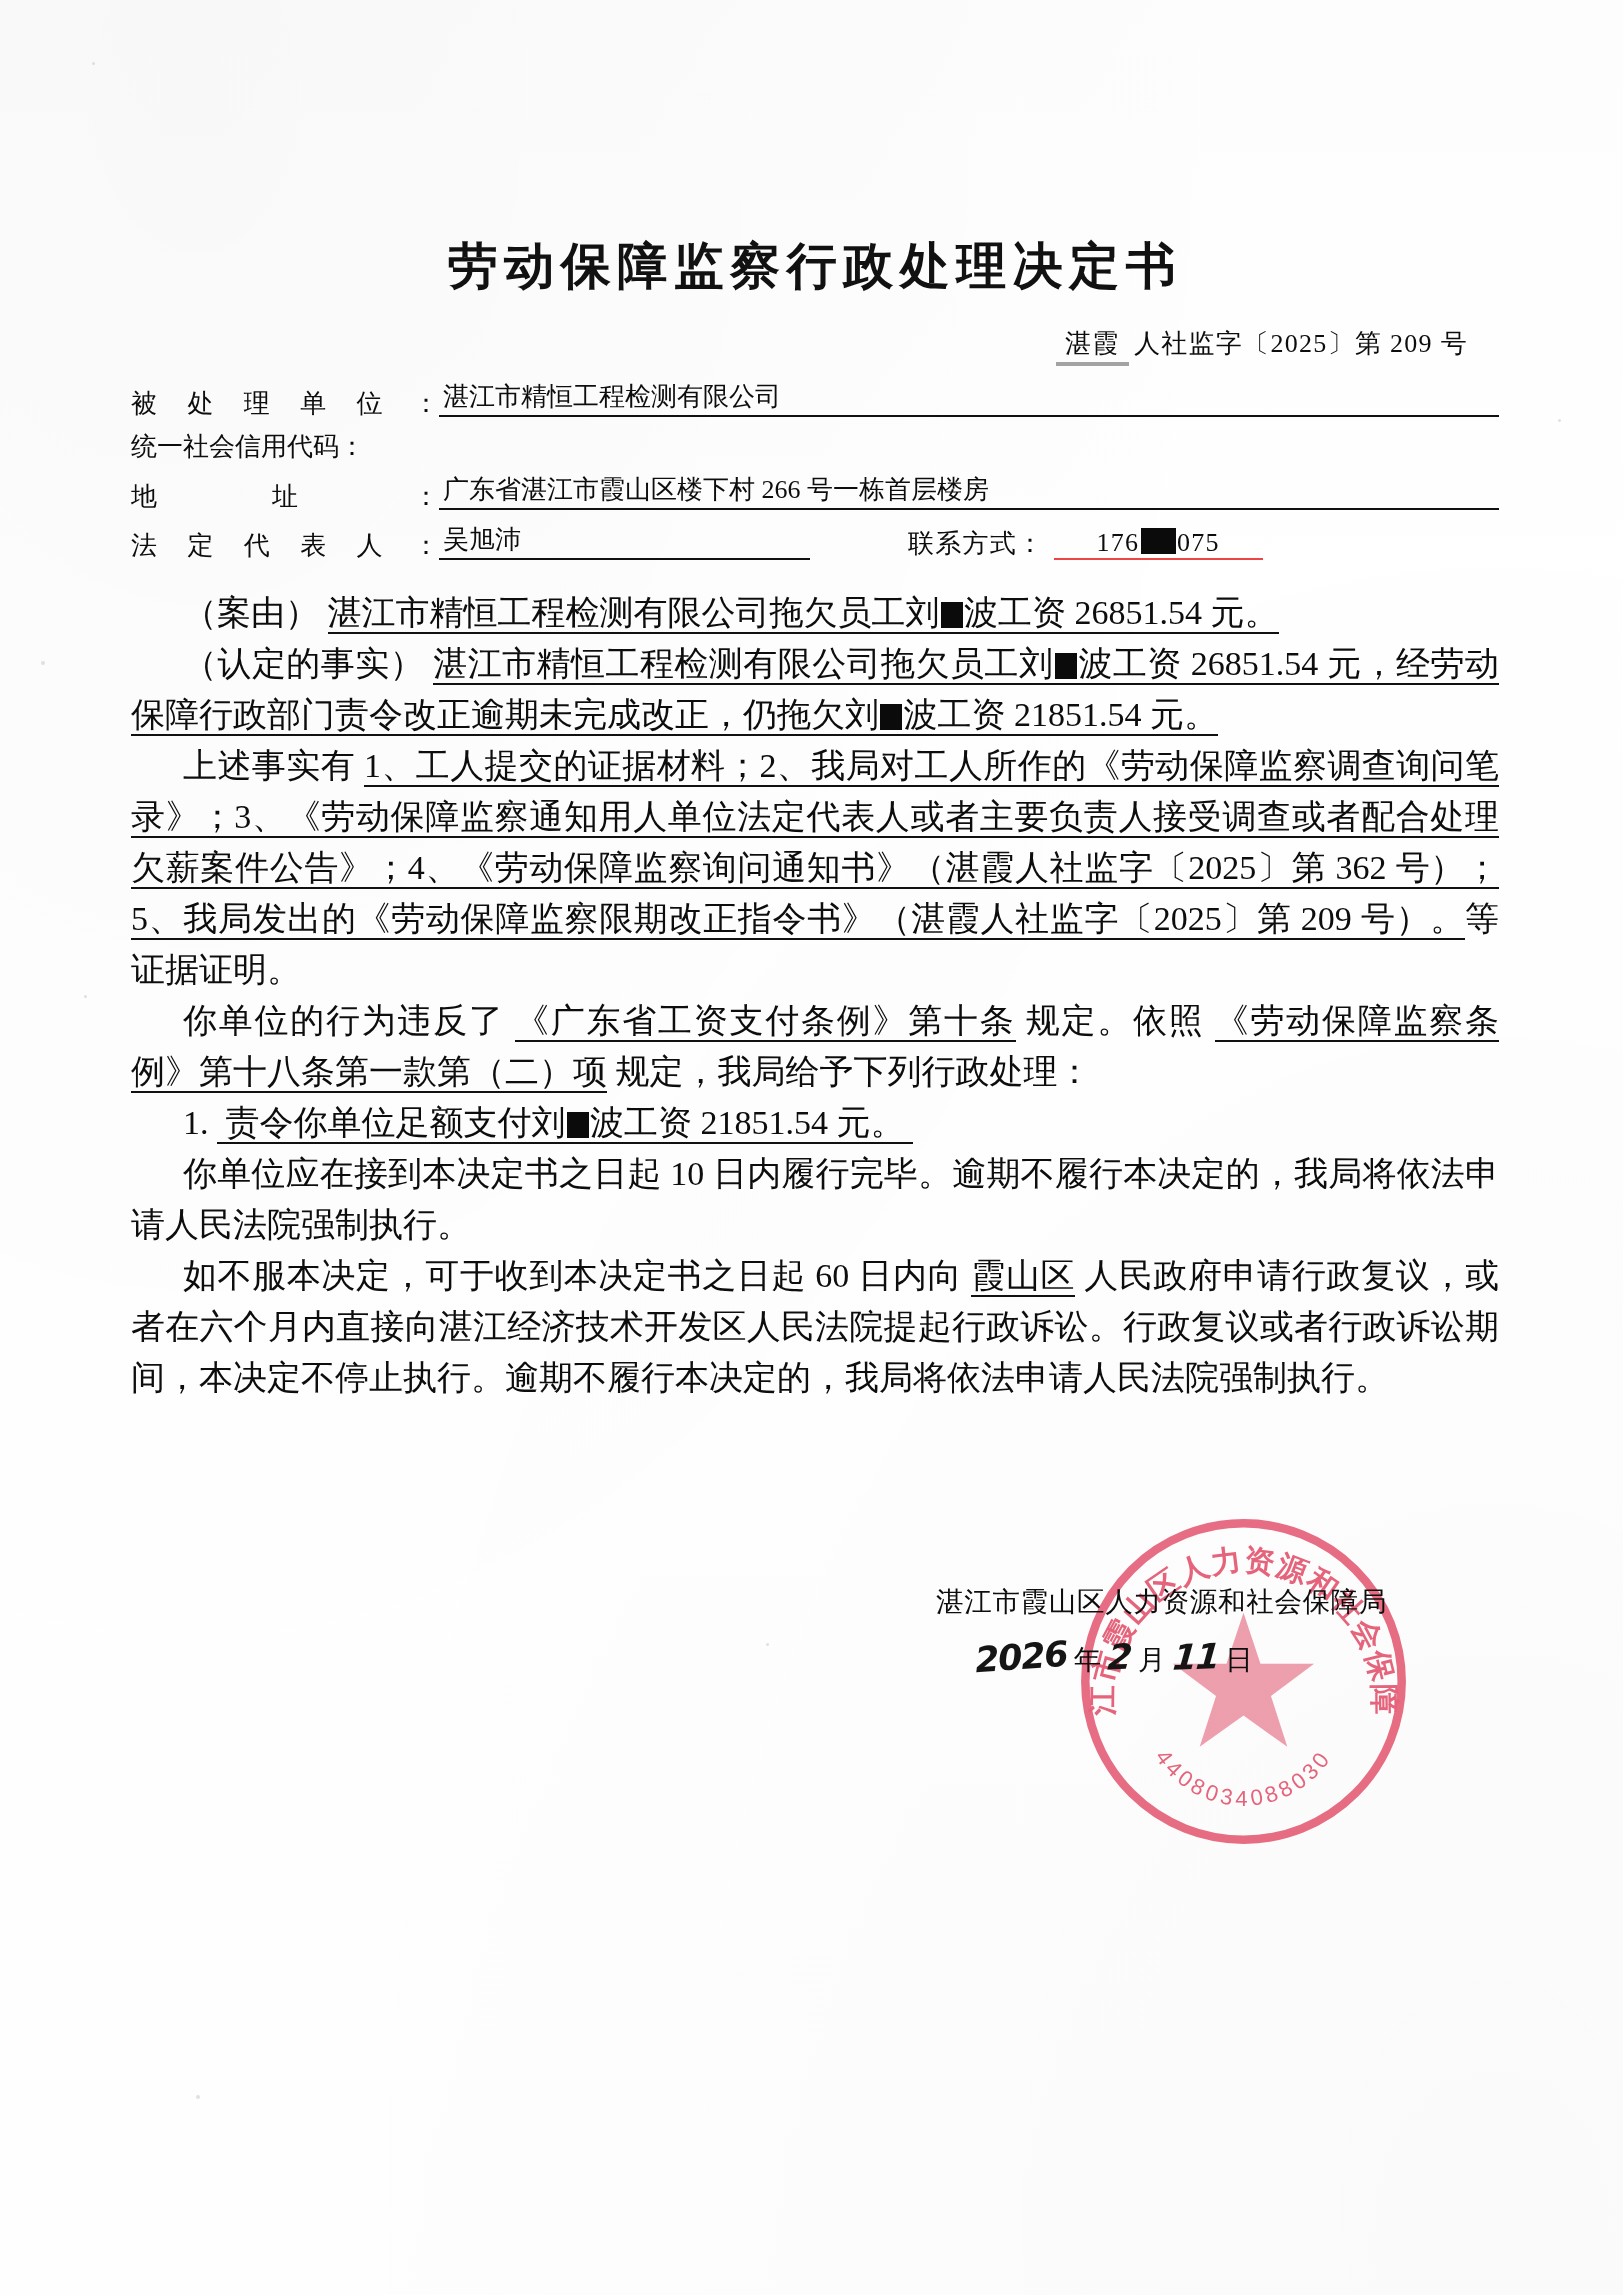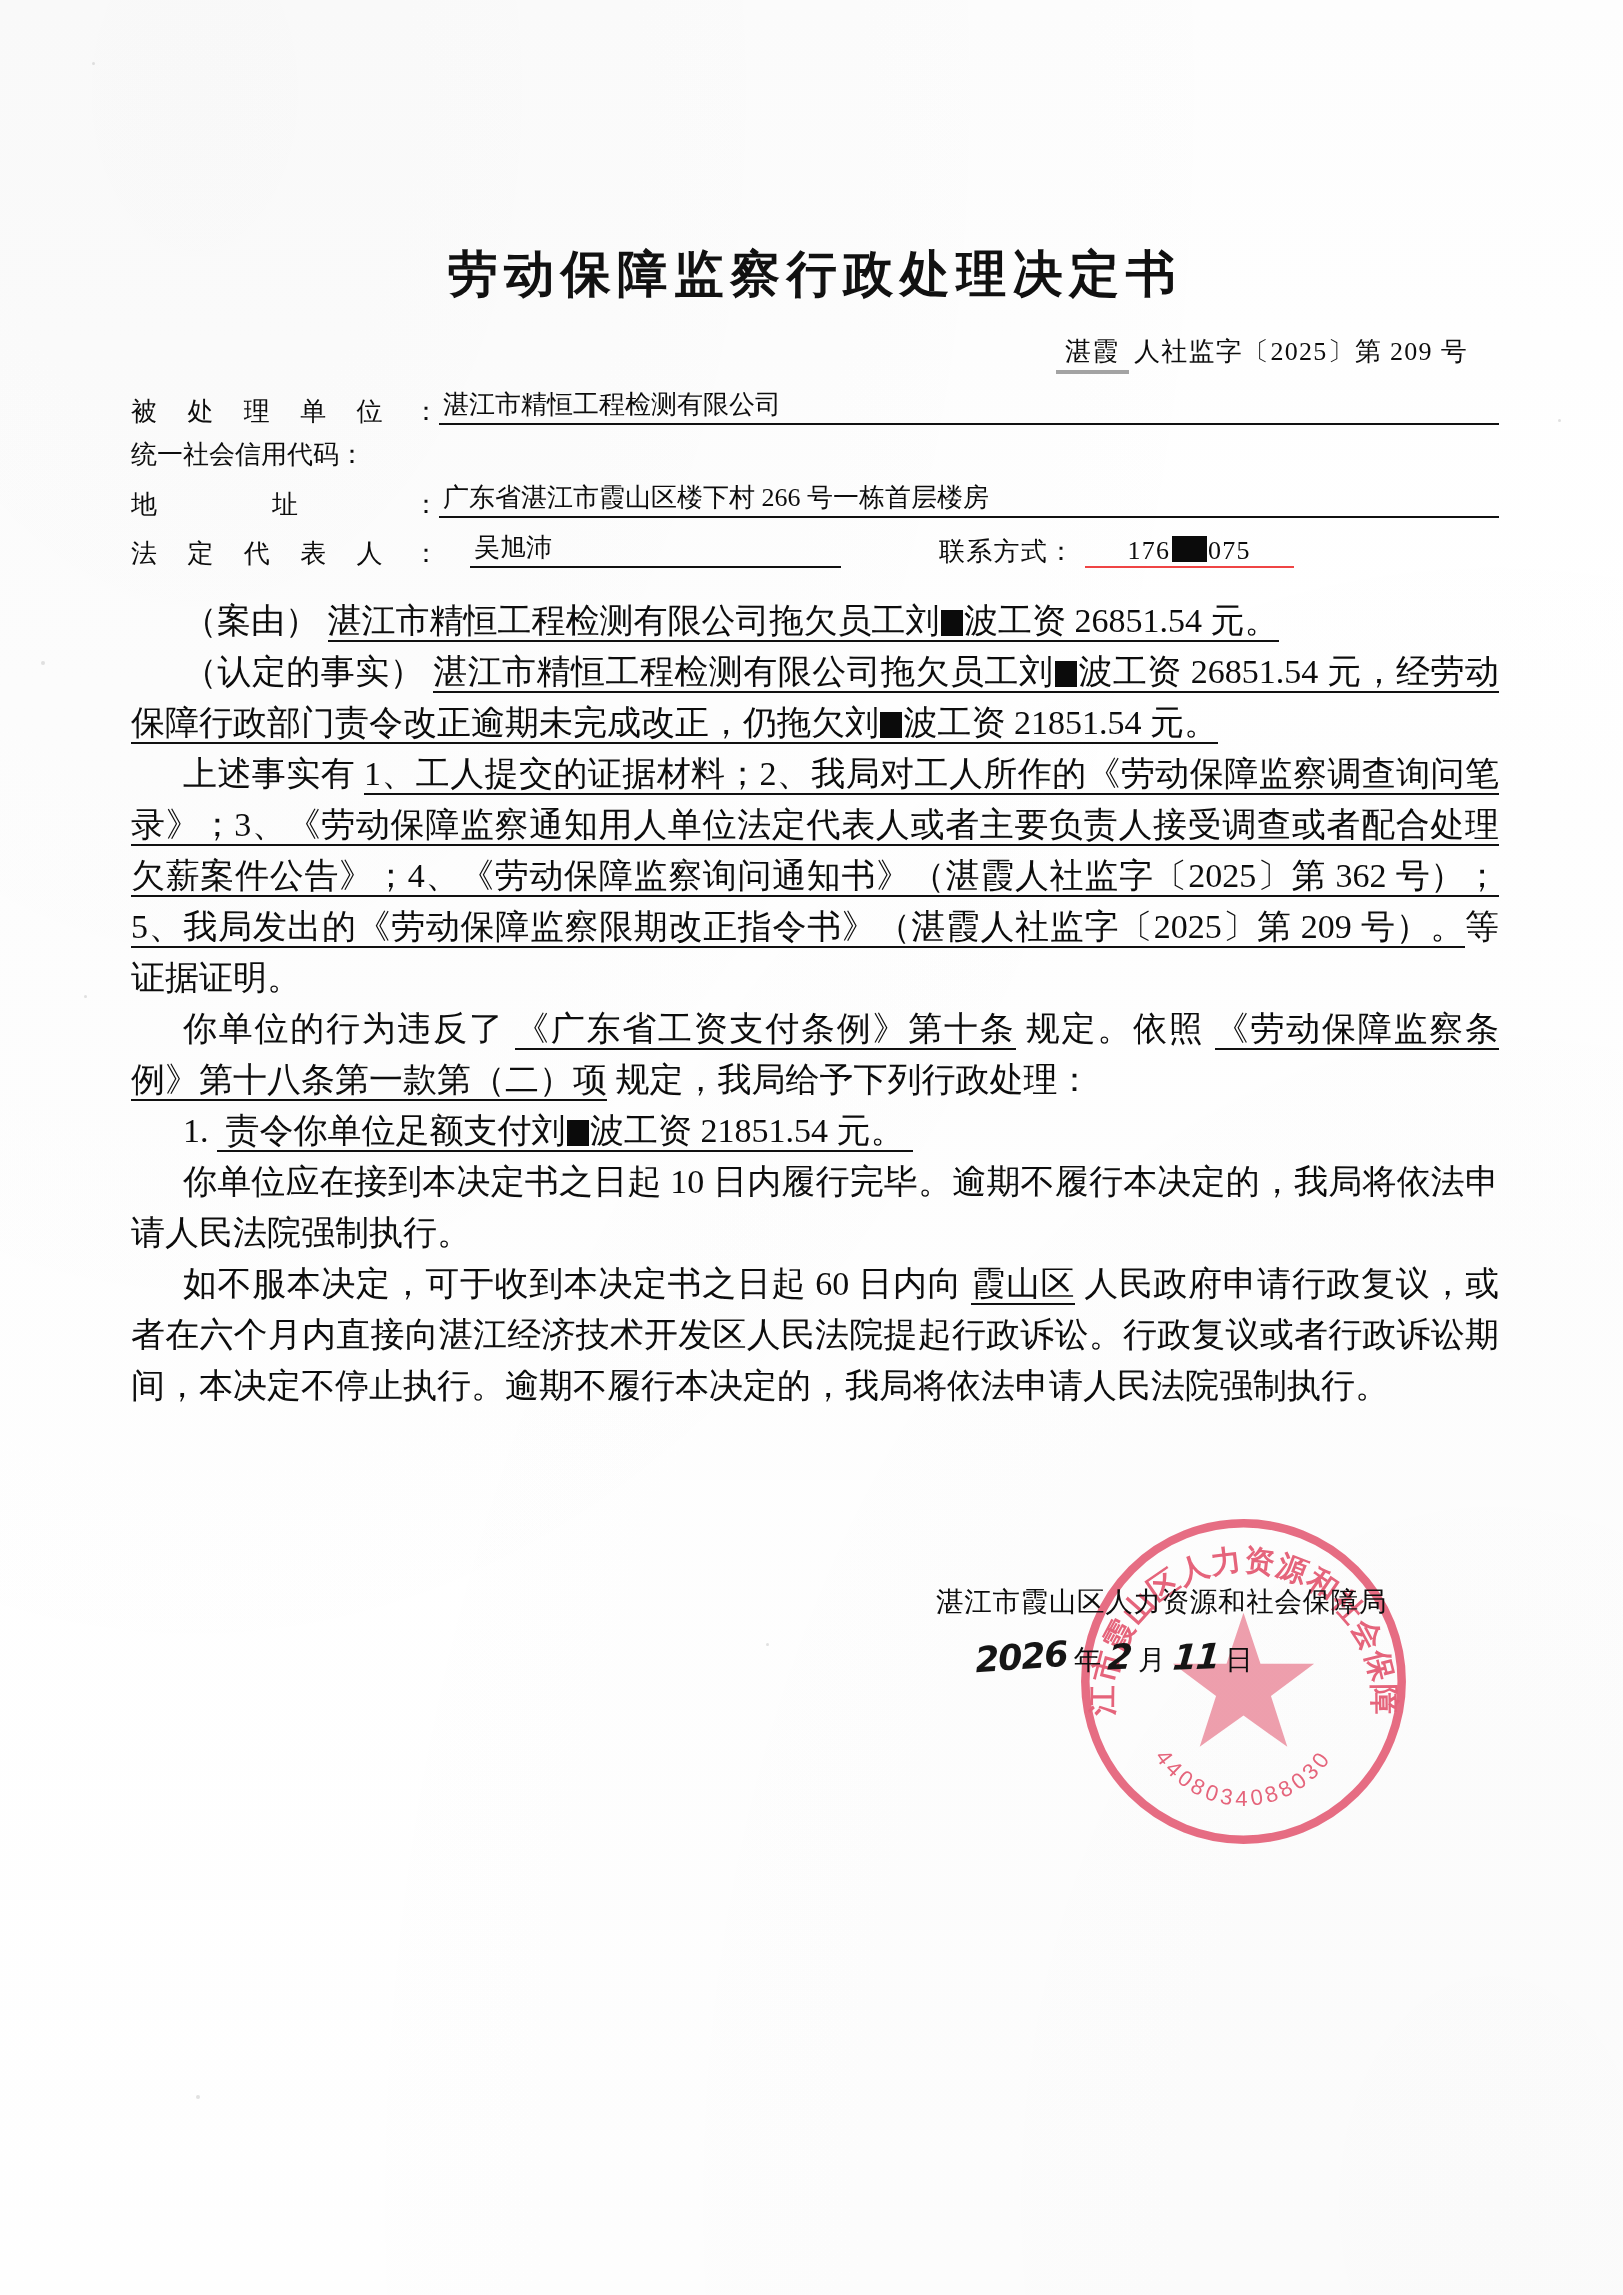--- a/index.html
+++ b/index.html
@@ -35,21 +35,21 @@
     width:1368px;
   }
 
   .doc-title{
     text-align:center;
     font-family:"DejaVu Sans","Liberation Sans",sans-serif;
     font-weight:bold;
     font-size:50px;
     letter-spacing:6.5px;
     line-height:1.2;
-    margin:8px 0 30px 0;
+    margin:0 0 30px 0;
     color:#111;
   }
 
   .doc-number{
     text-align:right;
     font-size:26px;
     letter-spacing:1.3px;
     margin:0 31px 17px 0;
     white-space:nowrap;
   }
@@ -77,21 +77,21 @@
   }
   .field-label.spread > span{ display:inline-block; }
   .field-label .colon{ letter-spacing:0; }
   .field-value{
     flex:1 1 auto;
     border-bottom:2px solid #111;
     padding-left:3.9px;
     padding-bottom:2px;
     min-height:30px;
   }
-  .field-value.short{ flex:0 0 367px;margin-left:31px; }
+  .field-value.short{ flex:0 0 367px; }
 
   .inline-pair{ display:flex; align-items:flex-end; width:100%; }
   .contact-label{
     flex:0 0 auto;
     padding:0 9.2px 2px 98px;
     letter-spacing:1.3px;
   }
   .contact-value{
     flex:0 0 209px;
     border-bottom:2px solid #ef4444;

